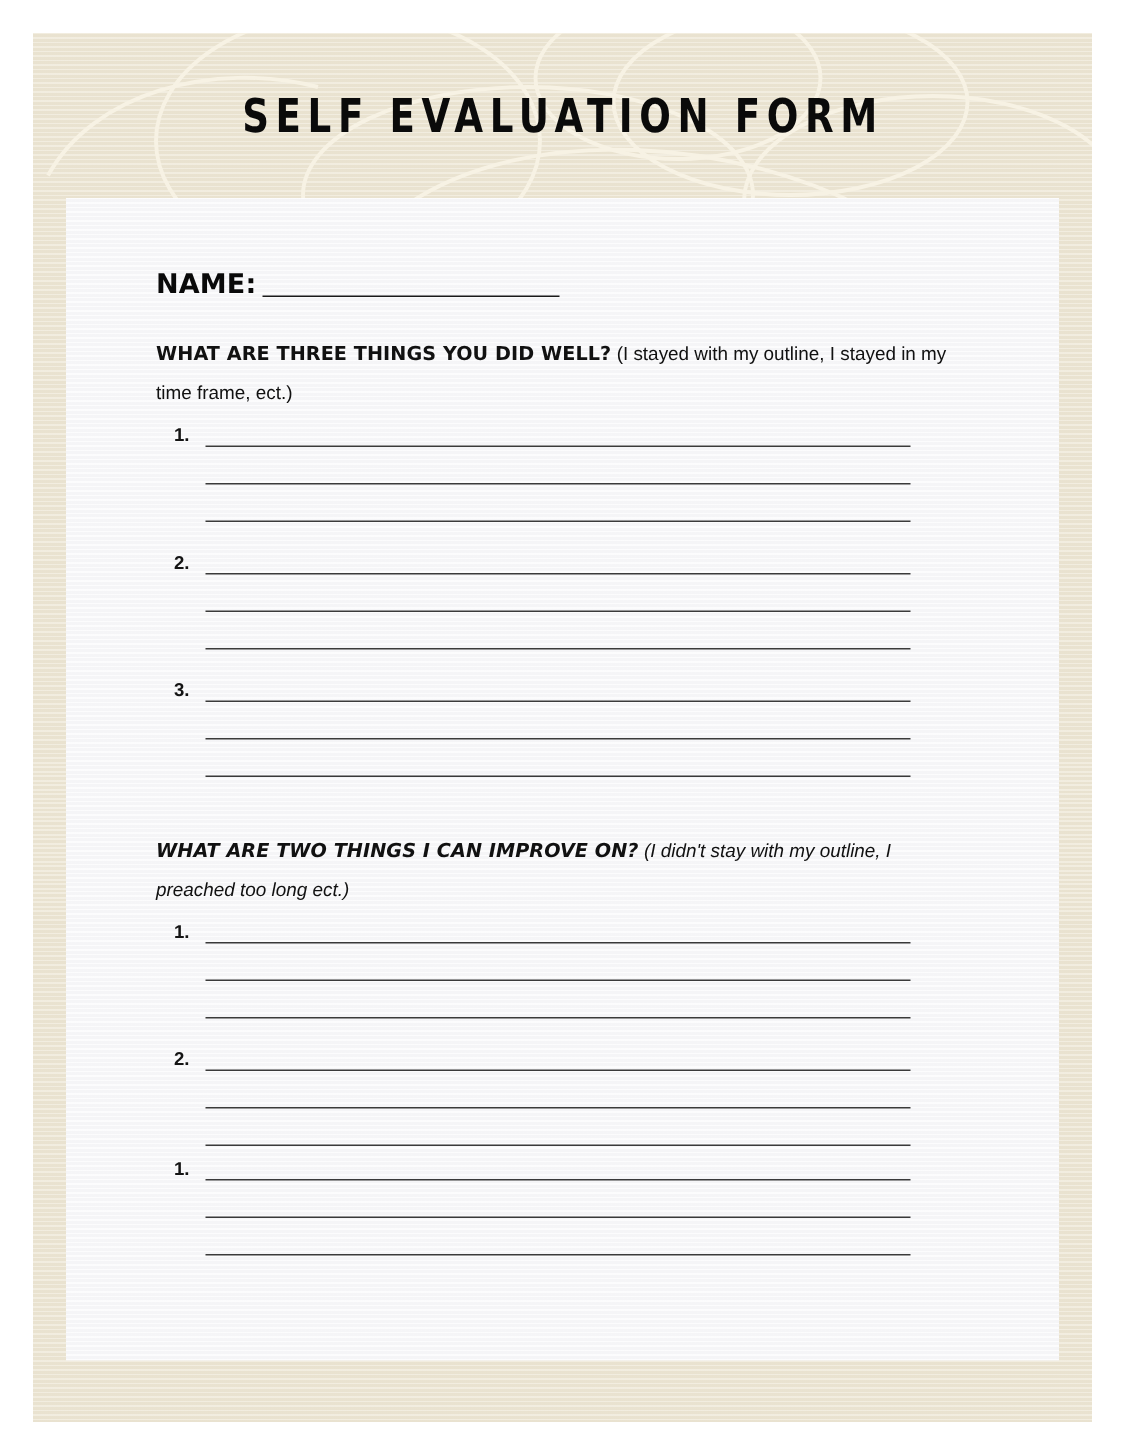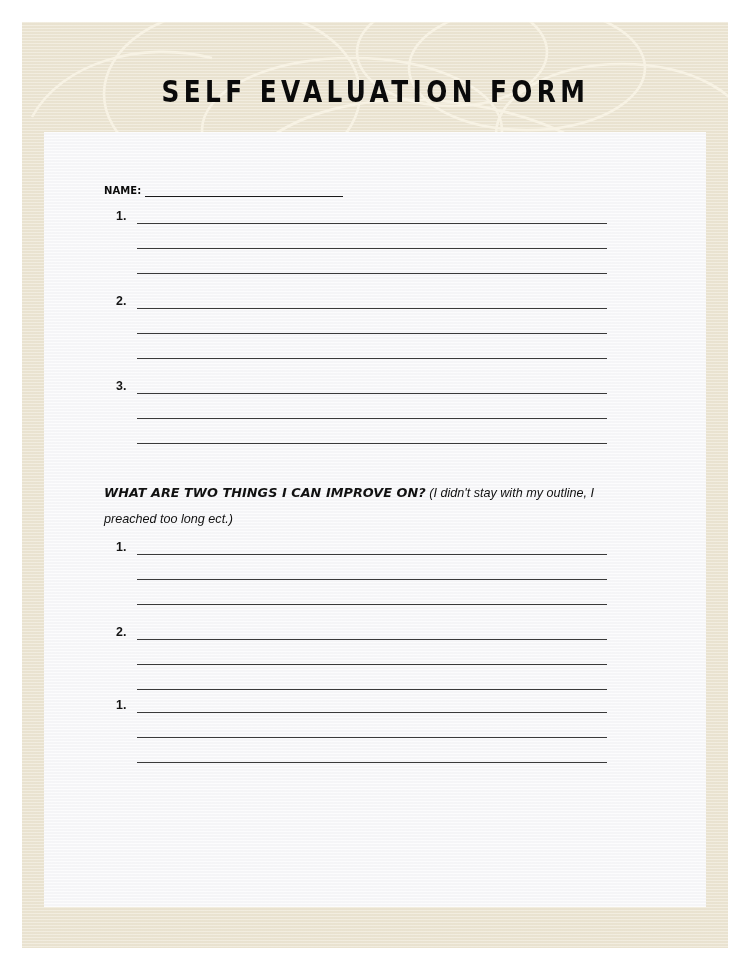--- a/index.html
+++ b/index.html
@@ -52,21 +52,21 @@
     height: 115px;
     overflow: hidden;
     pointer-events: none;
   }
   .swirls svg { display: block; }
 
   
   .title-band {
     position: absolute;
     left: 0;
-    top: 52px;
+    top: 39px;
     width: 706px;
     text-align: center;
   }
   .form-title {
     display: inline-block;
     margin: 0;
     font-family: "DejaVu Sans", sans-serif;
     font-size: 31px;
     line-height: 34px;
     font-weight: 700;
@@ -108,21 +108,21 @@
   .field-row {
     font-size: 13.2px;
     line-height: 20px;
     color: #0a0a0a;
     white-space: nowrap;
     margin-bottom: 2px;
   }
   .field-label {
     font-family: "DejaVu Sans", sans-serif;
     font-weight: 700;
-    font-size: 10px;
+    font-size: 18px;
     letter-spacing: 0.1px;
   }
   .blank {
     display: inline-block;
     vertical-align: -3px;
     border-bottom: 1.6px solid #1a1a1a;
     height: 13px;
   }
   .blank-name  { width: 198px; margin-left: 4px; }
   .blank-title { width: 225px; margin-left: 4px; }
@@ -201,20 +201,24 @@
     </div>
 
     <div class="card">
       <div class="card-inner">
 
         <div class="field-row">
           <span class="field-label">NAME:</span><span class="blank blank-name" title=""></span>
         </div>
 
 
+        <div class="question">
+          <span class="q-strong">WHAT ARE THREE THINGS YOU DID WELL?</span>
+          <span class="q-hint">(I stayed with my outline, I stayed in my time frame, ect.)</span>
+        </div>
         <div class="items">
           <div class="item">
             <span class="item-num">1.</span>
             <div class="lines">
               <div class="rule"></div>
               <div class="rule"></div>
               <div class="rule"></div>
             </div>
           </div>
           <div class="item">

